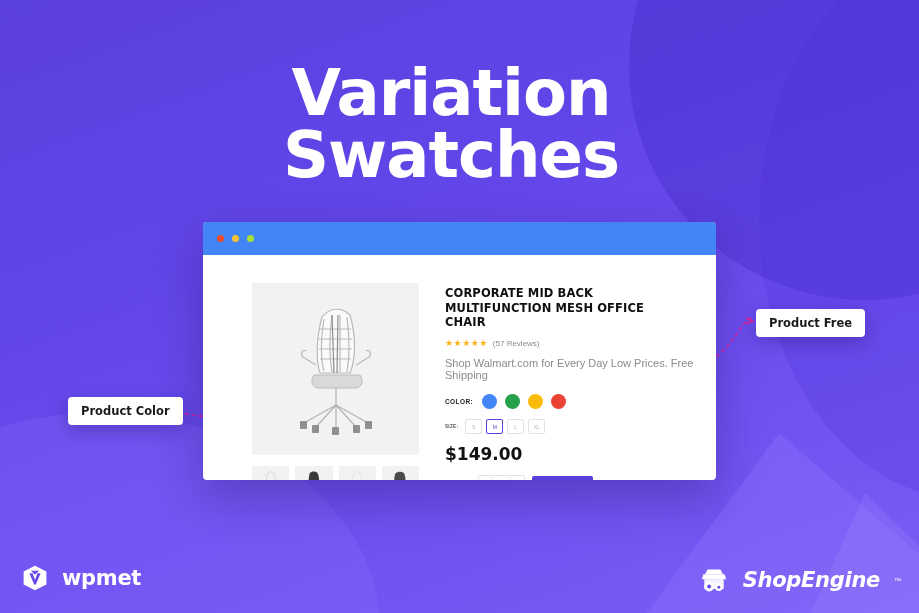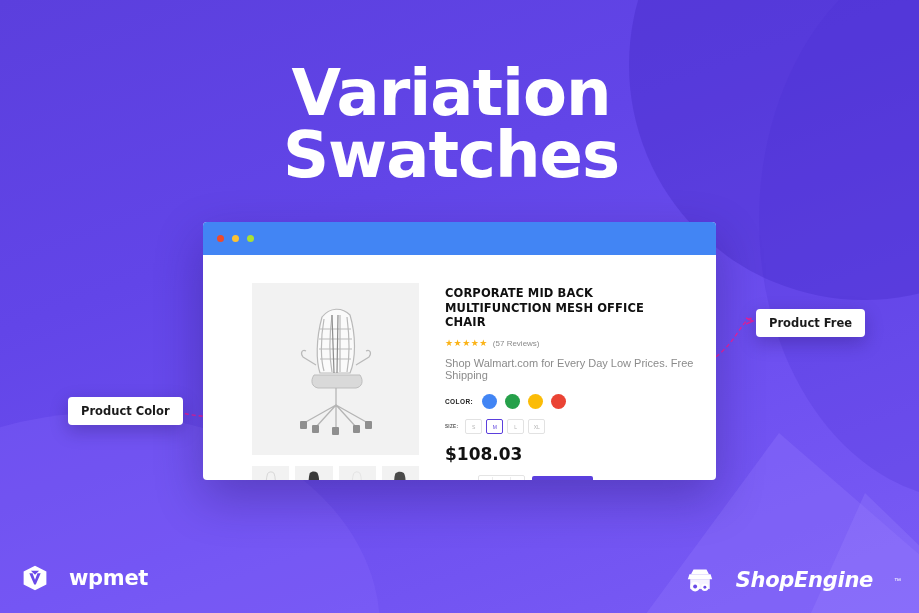--- a/index.html
+++ b/index.html
@@ -271,21 +271,21 @@
   .callout-color { left: 68px; top: 397px; text-align: right; }
   .callout-size { left: 756px; top: 309px; }
 
   .connector { position: absolute; left: 0; top: 0; pointer-events: none; }
 
   
   .logo {
     position: absolute;
     display: flex;
     align-items: center;
-    gap: 21px;
+    gap: 14px;
     color: #fff;
     justify-content: center;
   }
   .logo-wpmet { left: 22px; bottom: 22px; }
   .logo-shopengine { right: 18px; bottom: 20px; font-style: italic; }
   .logo-text {
     font-size: 21px;
     font-weight: bold;
     letter-spacing: -0.3px;
     font-family: "DejaVu Sans", sans-serif;
@@ -419,21 +419,21 @@
         <div class="attr-row">
           <span class="size-label">SIZE:</span>
           <span class="sizes">
             <span class="size-box">S</span>
             <span class="size-box active">M</span>
             <span class="size-box">L</span>
             <span class="size-box">XL</span>
           </span>
         </div>
 
-        <div class="price">$108.03</div>
+        <div class="price">$149.00</div>
 
         <div class="cart-row">
           <span class="qty-label">QUANTITY</span>
           <span class="stepper">
             <span class="step-btn">−</span>
             <span class="qty-val">01</span>
             <span class="step-btn">+</span>
           </span>
           <span class="add-cart">
             <svg width="5" height="5" viewBox="0 0 16 16">

